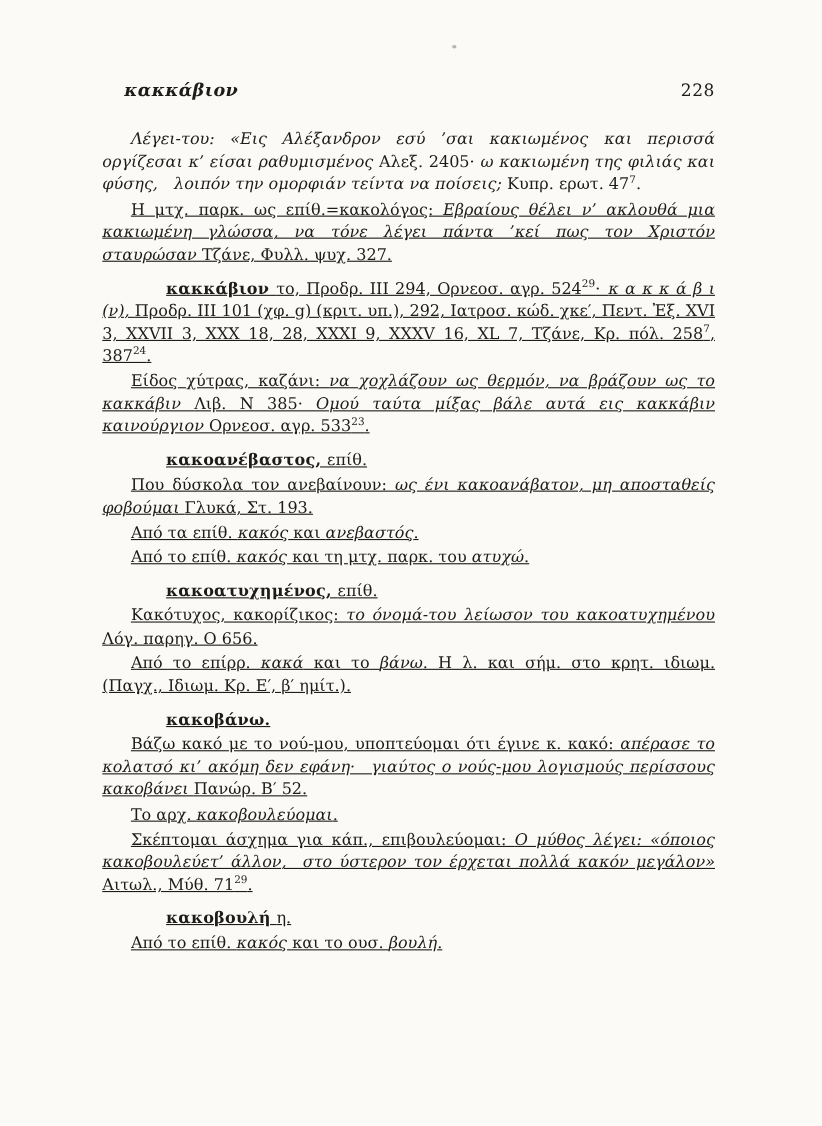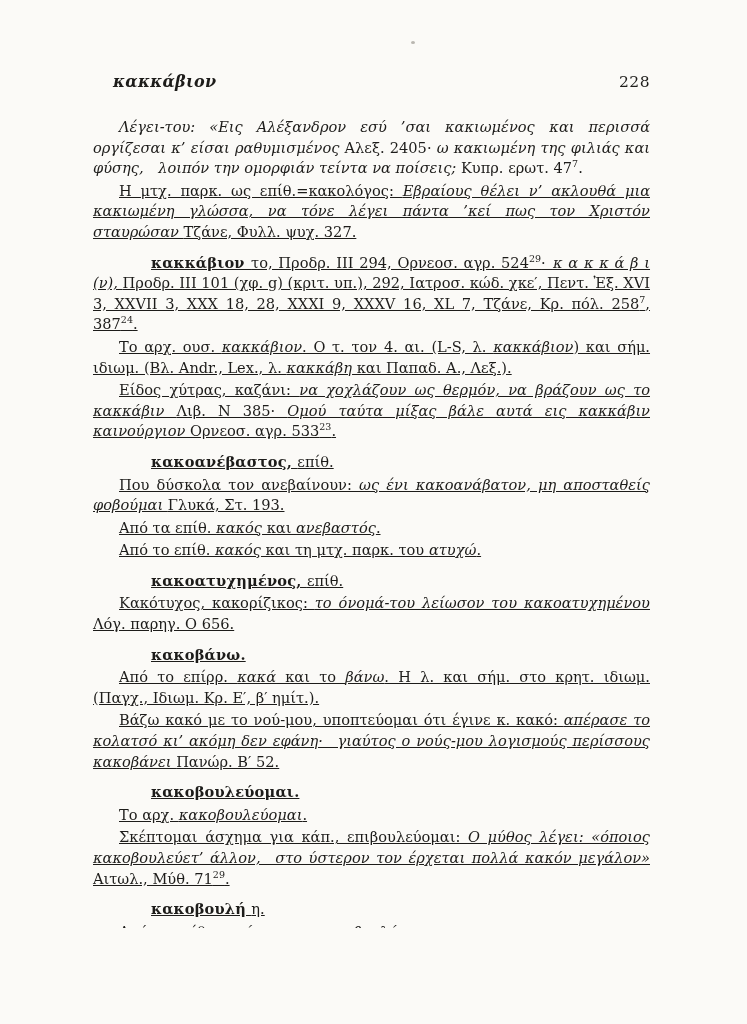--- a/index.html
+++ b/index.html
@@ -70,30 +70,28 @@
 <div class="page">
   <div class="scan-speck"></div>
   <header class="running-head">
     <span class="running-headword">κακκάβιον</span>
     <span class="page-number">228</span>
   </header>
   <main class="text-block" id="content">
       <p class="para"><span class="i">Λέγει-του: «Εις Αλέξανδρον εσύ ’σαι κακιωμένος και περισσά οργίζεσαι κ’ είσαι ραθυμισμένος </span><span class="r">Αλεξ. 2405· </span><span class="i">ω κακιωμένη της φιλιάς και φύσης, λοιπόν την ομορφιάν τείντα να ποίσεις; </span><span class="r">Κυπρ. ερωτ. 47</span><sup>7</sup><span class="r">.</span></p>
       <p class="para"><span class="r">Η μτχ. παρκ. ως επίθ.=κακολόγος: </span><span class="i">Εβραίους θέλει ν’ ακλουθά μια κακιωμένη γλώσσα, να τόνε λέγει πάντα ’κεί πως τον Χριστόν σταυρώσαν </span><span class="r">Τζάνε, Φυλλ. ψυχ. 327.</span></p>
       <p class="para entry"><span class="b">κακκάβιον </span><span class="r">το, Προδρ. III 294, Ορνεοσ. αγρ. 524</span><sup>29</sup><span class="r">· </span><span class="i">κ α κ κ ά β ι (ν), </span><span class="r">Προδρ. III 101 (χφ. g) (κριτ. υπ.), 292, Ιατροσ. κώδ. χκε′, Πεντ. Ἐξ. XVI 3, XXVII 3, XXX 18, 28, XXXI 9, XXXV 16, XL 7, Τζάνε, Κρ. πόλ. 258</span><sup>7</sup><span class="r">, 387</span><sup>24</sup><span class="r">.</span></p>
-      <p class="para"><span class="r">Το αρχ. ουσ. </span><span class="i">κακκάβιον</span><span class="r">. Ο τ. τον 4. αι. (L-S, λ. </span><span class="i">κακκάβιον</span><span class="r">) και σήμ. ιδιωμ. (Βλ. Andr., Lex., λ. </span><span class="i">κακκάβη</span><span class="r"> και Παπαδ. Α., Λεξ.).</span></p>
       <p class="para"><span class="r">Είδος χύτρας, καζάνι: </span><span class="i">να χοχλάζουν ως θερμόν, να βράζουν ως το κακκάβιν </span><span class="r">Λιβ. Ν 385· </span><span class="i">Ομού ταύτα μίξας βάλε αυτά εις κακκάβιν καινούργιον </span><span class="r">Ορνεοσ. αγρ. 533</span><sup>23</sup><span class="r">.</span></p>
       <p class="para entry"><span class="b">κακοανέβαστος, </span><span class="r">επίθ.</span></p>
       <p class="para"><span class="r">Που δύσκολα τον ανεβαίνουν: </span><span class="i">ως ένι κακοανάβατον, μη αποσταθείς φοβούμαι </span><span class="r">Γλυκά, Στ. 193.</span></p>
       <p class="para"><span class="r">Από τα επίθ. </span><span class="i">κακός</span><span class="r"> και </span><span class="i">ανεβαστός</span><span class="r">.</span></p>
       <p class="para"><span class="r">Από το επίθ. </span><span class="i">κακός</span><span class="r"> και τη μτχ. παρκ. του </span><span class="i">ατυχώ</span><span class="r">.</span></p>
       <p class="para entry"><span class="b">κακοατυχημένος, </span><span class="r">επίθ.</span></p>
       <p class="para"><span class="r">Κακότυχος, κακορίζικος: </span><span class="i">το όνομά-του λείωσον του κακοατυχημένου </span><span class="r">Λόγ. παρηγ. Ο 656.</span></p>
+      <p class="para"><span class="r">Από το επίρρ. </span><span class="i">κακά</span><span class="r"> και το </span><span class="i">βάνω</span><span class="r">. Η λ. και σήμ. στο κρητ. ιδιωμ. (Παγχ., Ιδιωμ. Κρ. Ε′, β′ ημίτ.).</span></p>
       <p class="para entry"><span class="b">κακοβάνω.</span></p>
-      <p class="para"><span class="r">Από το επίρρ. </span><span class="i">κακά</span><span class="r"> και το </span><span class="i">βάνω</span><span class="r">. Η λ. και σήμ. στο κρητ. ιδιωμ. (Παγχ., Ιδιωμ. Κρ. Ε′, β′ ημίτ.).</span></p>
       <p class="para"><span class="r">Βάζω κακό με το νού-μου, υποπτεύομαι ότι έγινε κ. κακό: </span><span class="i">απέρασε το κολατσό κι’ ακόμη δεν εφάνη· γιαύτος ο νούς-μου λογισμούς περίσσους κακοβάνει </span><span class="r">Πανώρ. Β′ 52.</span></p>
-      <p class="para entry"><span class="b">κακοβουλεύομαι.</span></p>
       <p class="para"><span class="r">Το αρχ. </span><span class="i">κακοβουλεύομαι</span><span class="r">.</span></p>
       <p class="para"><span class="r">Σκέπτομαι άσχημα για κάπ., επιβουλεύομαι: </span><span class="i">Ο μύθος λέγει: «όποιος κακοβουλεύετ’ άλλον, στο ύστερον τον έρχεται πολλά κακόν μεγάλον» </span><span class="r">Αιτωλ., Μύθ. 71</span><sup>29</sup><span class="r">.</span></p>
       <p class="para entry"><span class="b">κακοβουλή </span><span class="r">η.</span></p>
       <p class="para"><span class="r">Από το επίθ. </span><span class="i">κακός</span><span class="r"> και το ουσ. </span><span class="i">βουλή</span><span class="r">.</span></p>
     </main>
 </div>
 
 </body></html>

